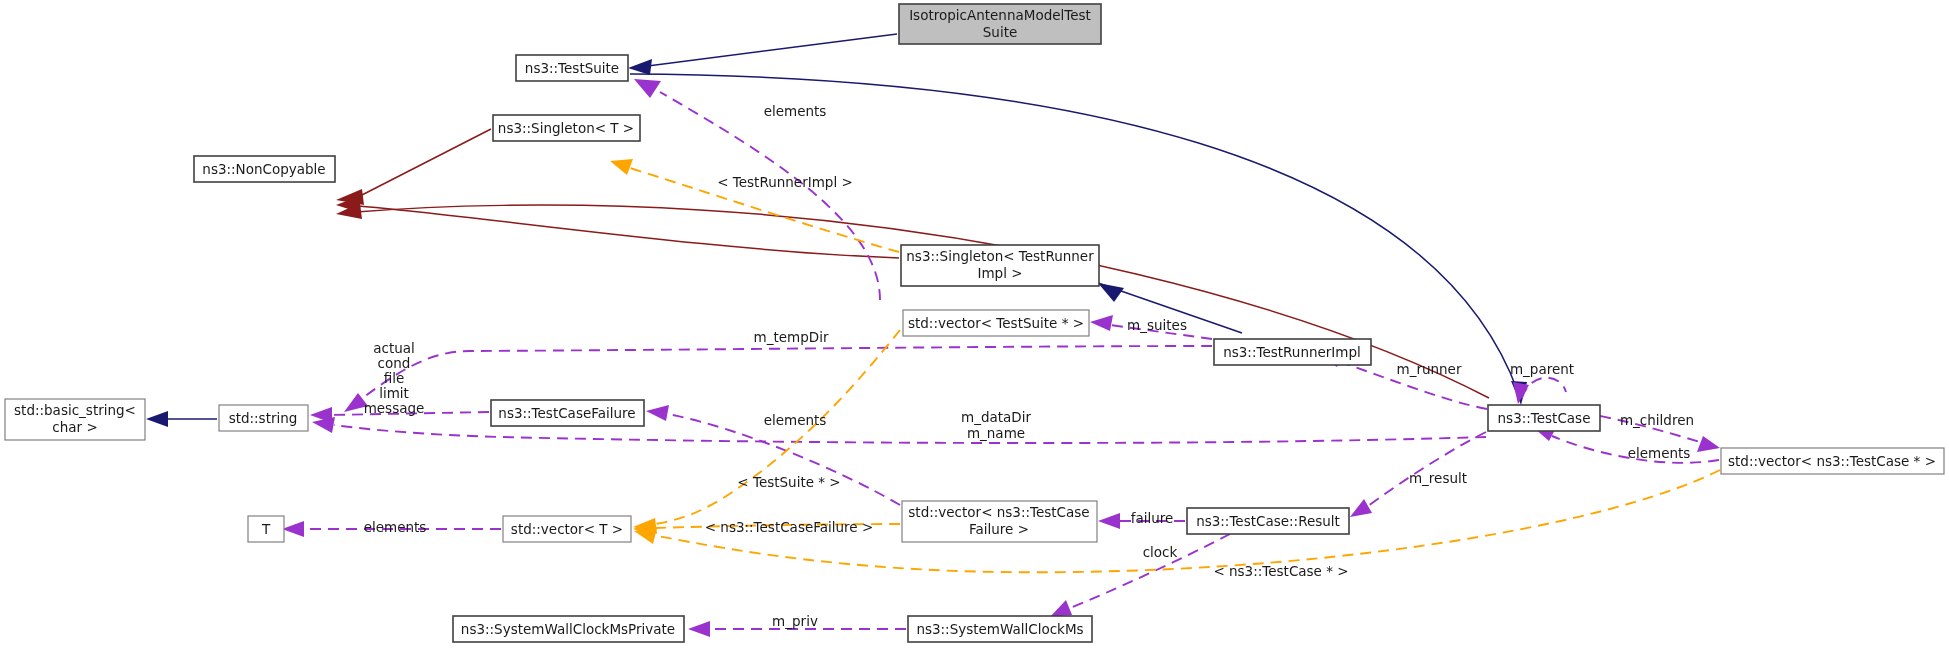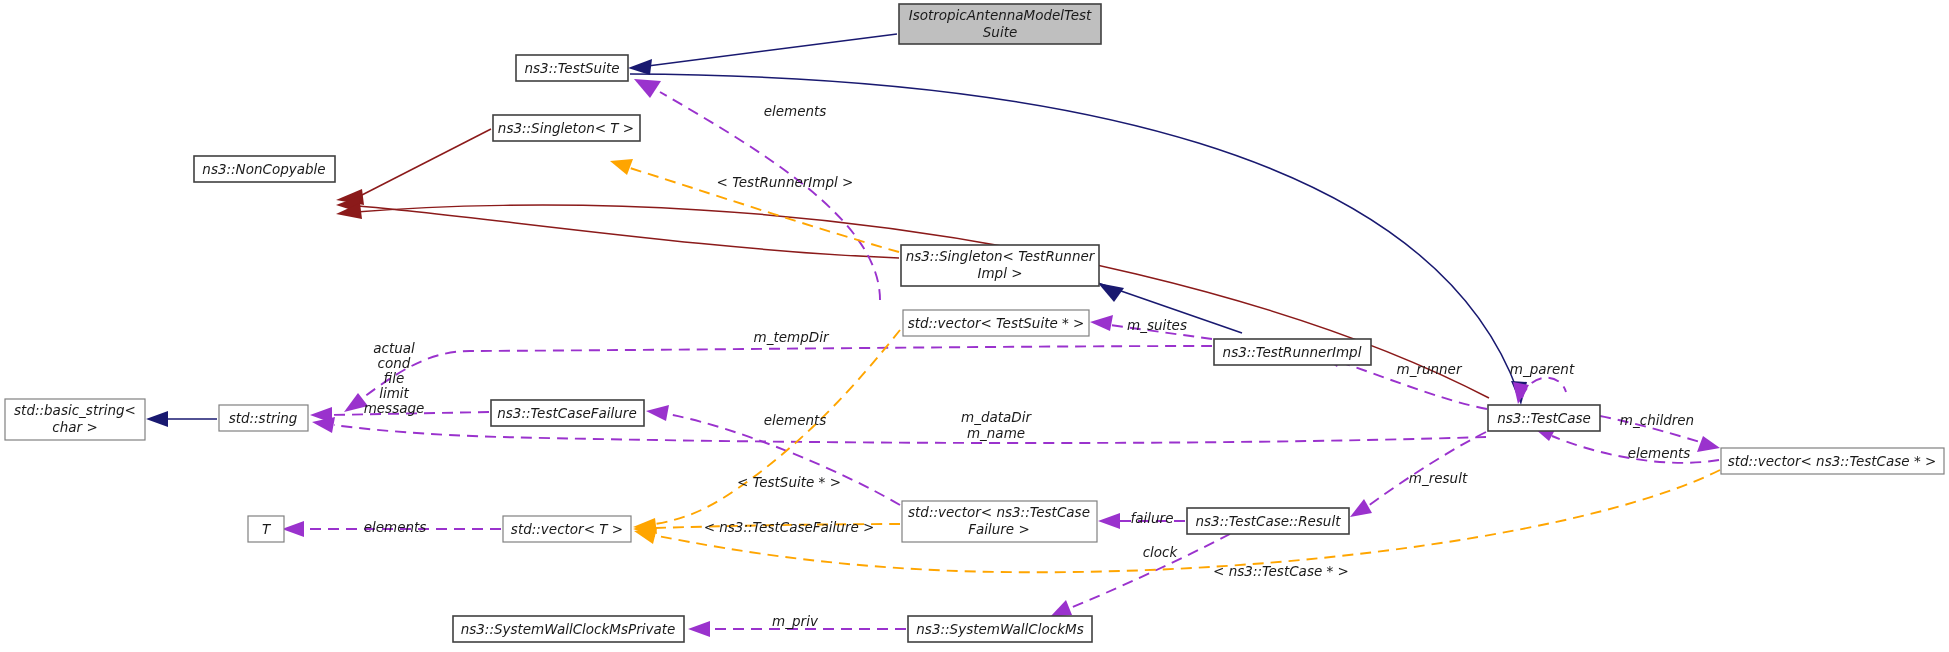--- a/index.html
+++ b/index.html
@@ -1,17 +1,17 @@
 <!DOCTYPE html>
 <html><head>
 <meta charset="utf-8">
 <style>
   html,body{margin:0;padding:0;background:#ffffff;}
   body{font-family:"DejaVu Sans","Liberation Sans",sans-serif;}
-  #diagram-root{position:relative;width:1949px;height:652px;background:#ffffff;overflow:hidden;font-style:italic;}
+  #diagram-root{position:relative;width:1949px;height:652px;background:#ffffff;overflow:hidden;}
   svg#graph{position:absolute;left:0;top:0;width:1949px;height:652px;}
   .node-rect{fill:#ffffff;}
   .node-rect.plain{stroke:#808080;stroke-width:1.2;}
   .node-rect.solid{stroke:#404040;stroke-width:1.6;}
   .node-rect.current{fill:#bfbfbf;stroke:#404040;stroke-width:1.6;}
   .node-label{font-family:"DejaVu Sans","Liberation Sans",sans-serif;font-size:13.5px;fill:#1a1a1a;text-anchor:middle;dominant-baseline:middle;}
   .edge-label{font-family:"DejaVu Sans","Liberation Sans",sans-serif;font-size:13.5px;fill:#1a1a1a;text-anchor:middle;dominant-baseline:middle;}
   .e-inherit{stroke:#191970;stroke-width:1.5;fill:none;}
   .e-nonpub{stroke:#8b1a1a;stroke-width:1.5;fill:none;}
   .e-usage{stroke:#9a32cd;stroke-width:1.9;fill:none;stroke-dasharray:11 7;}

